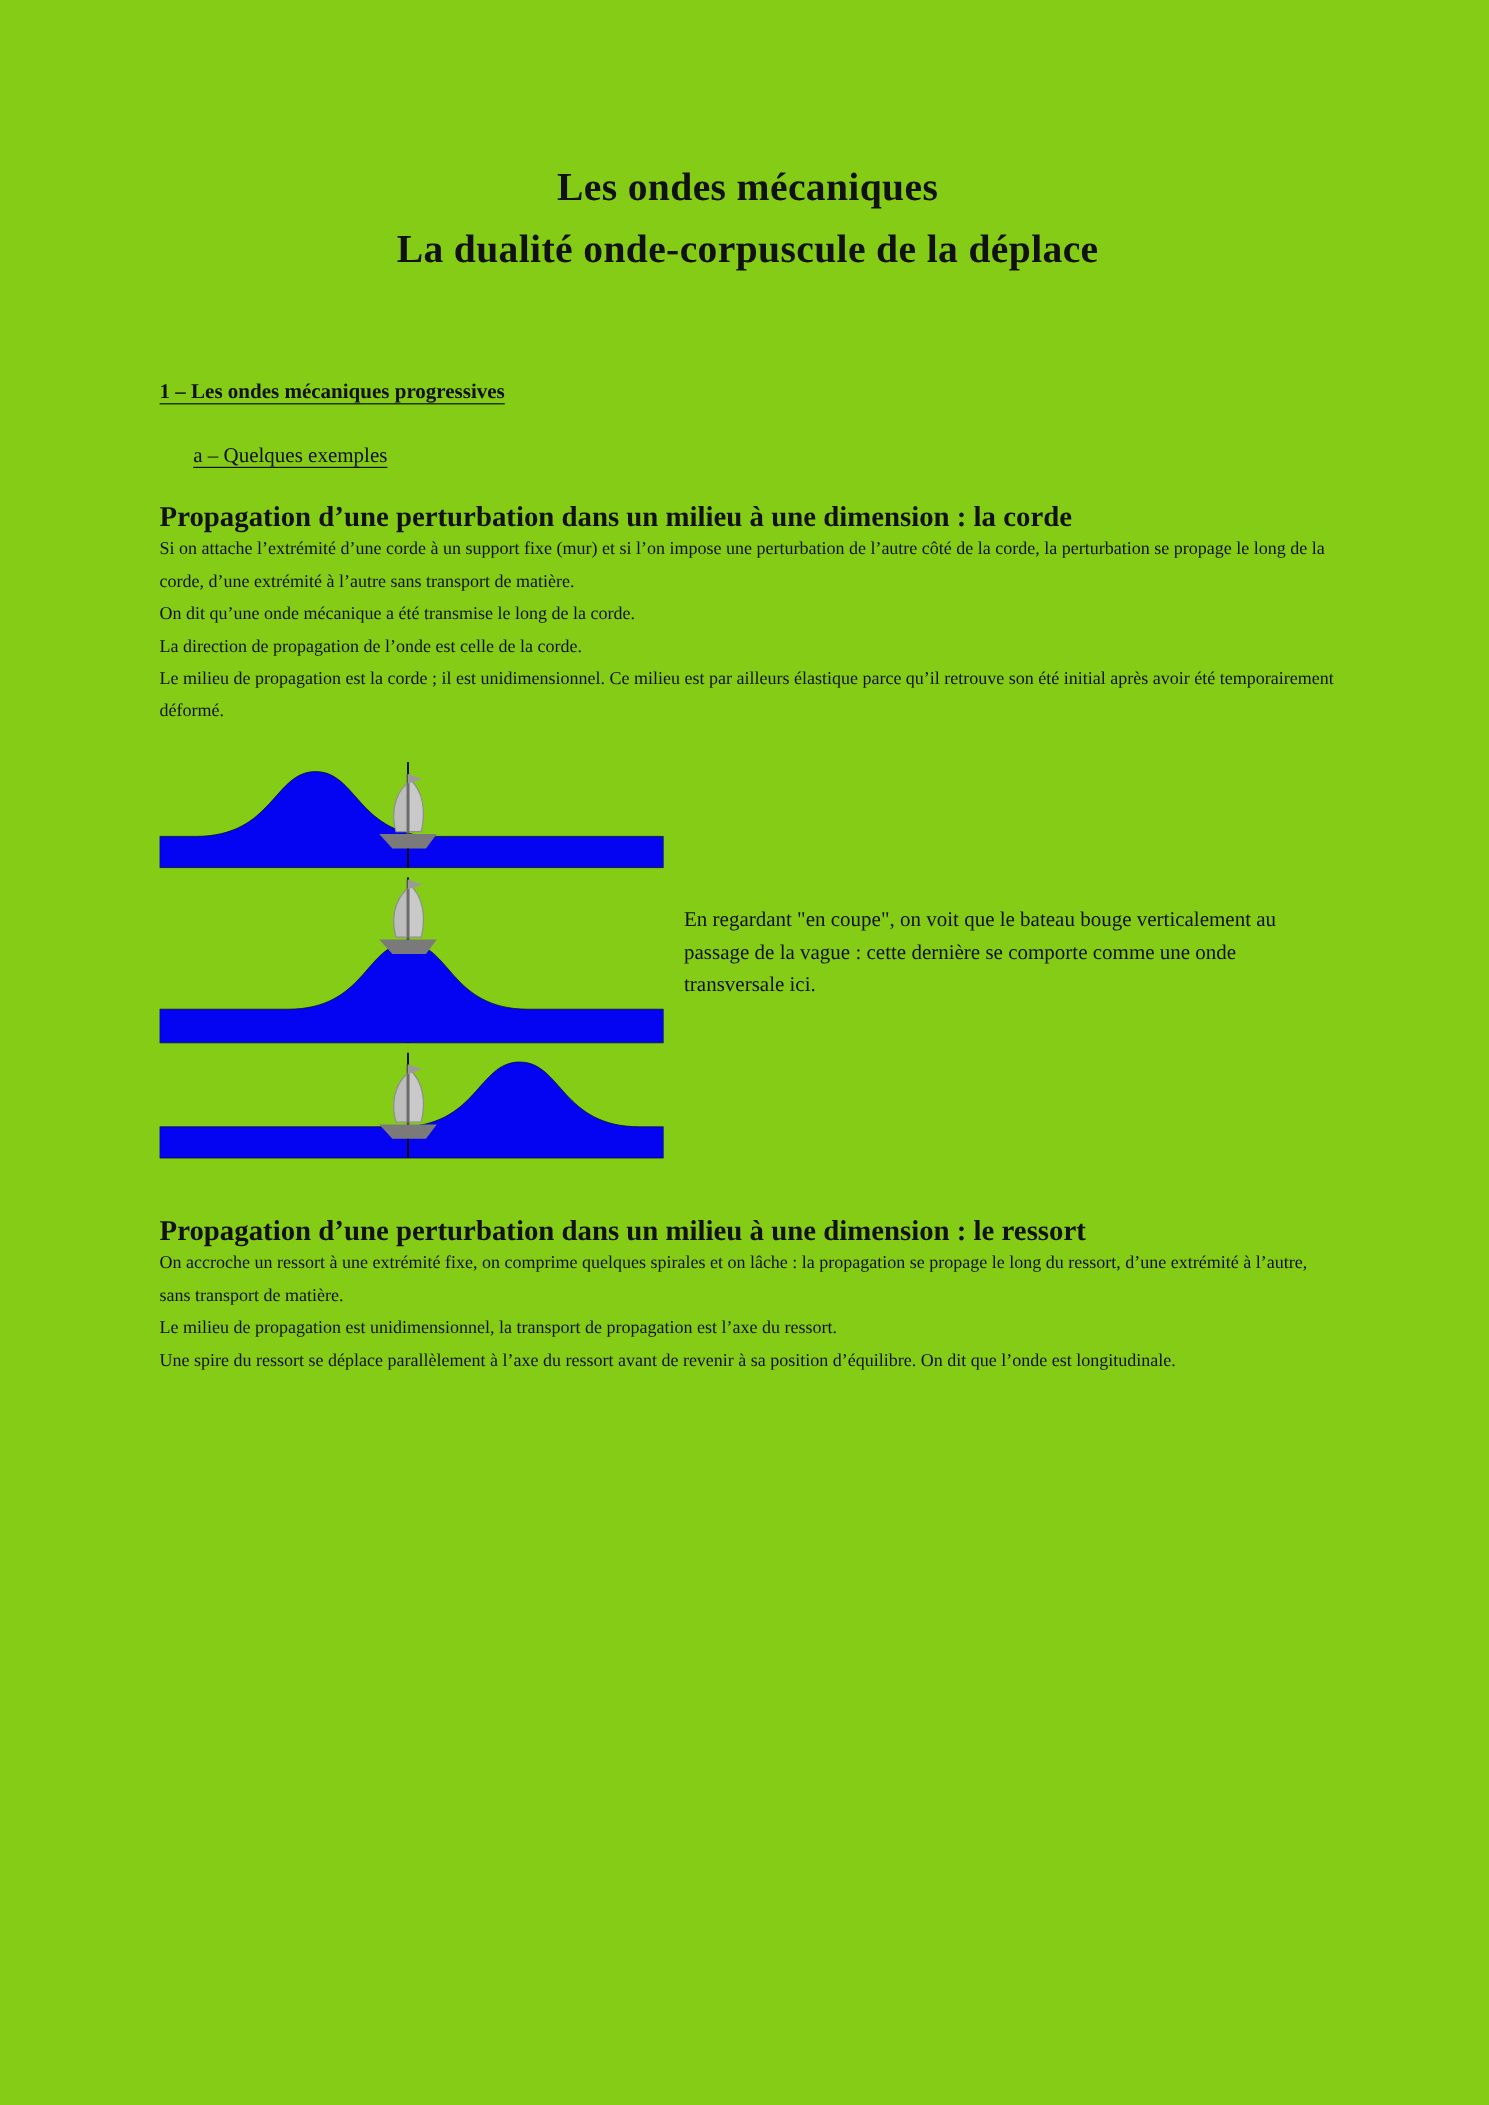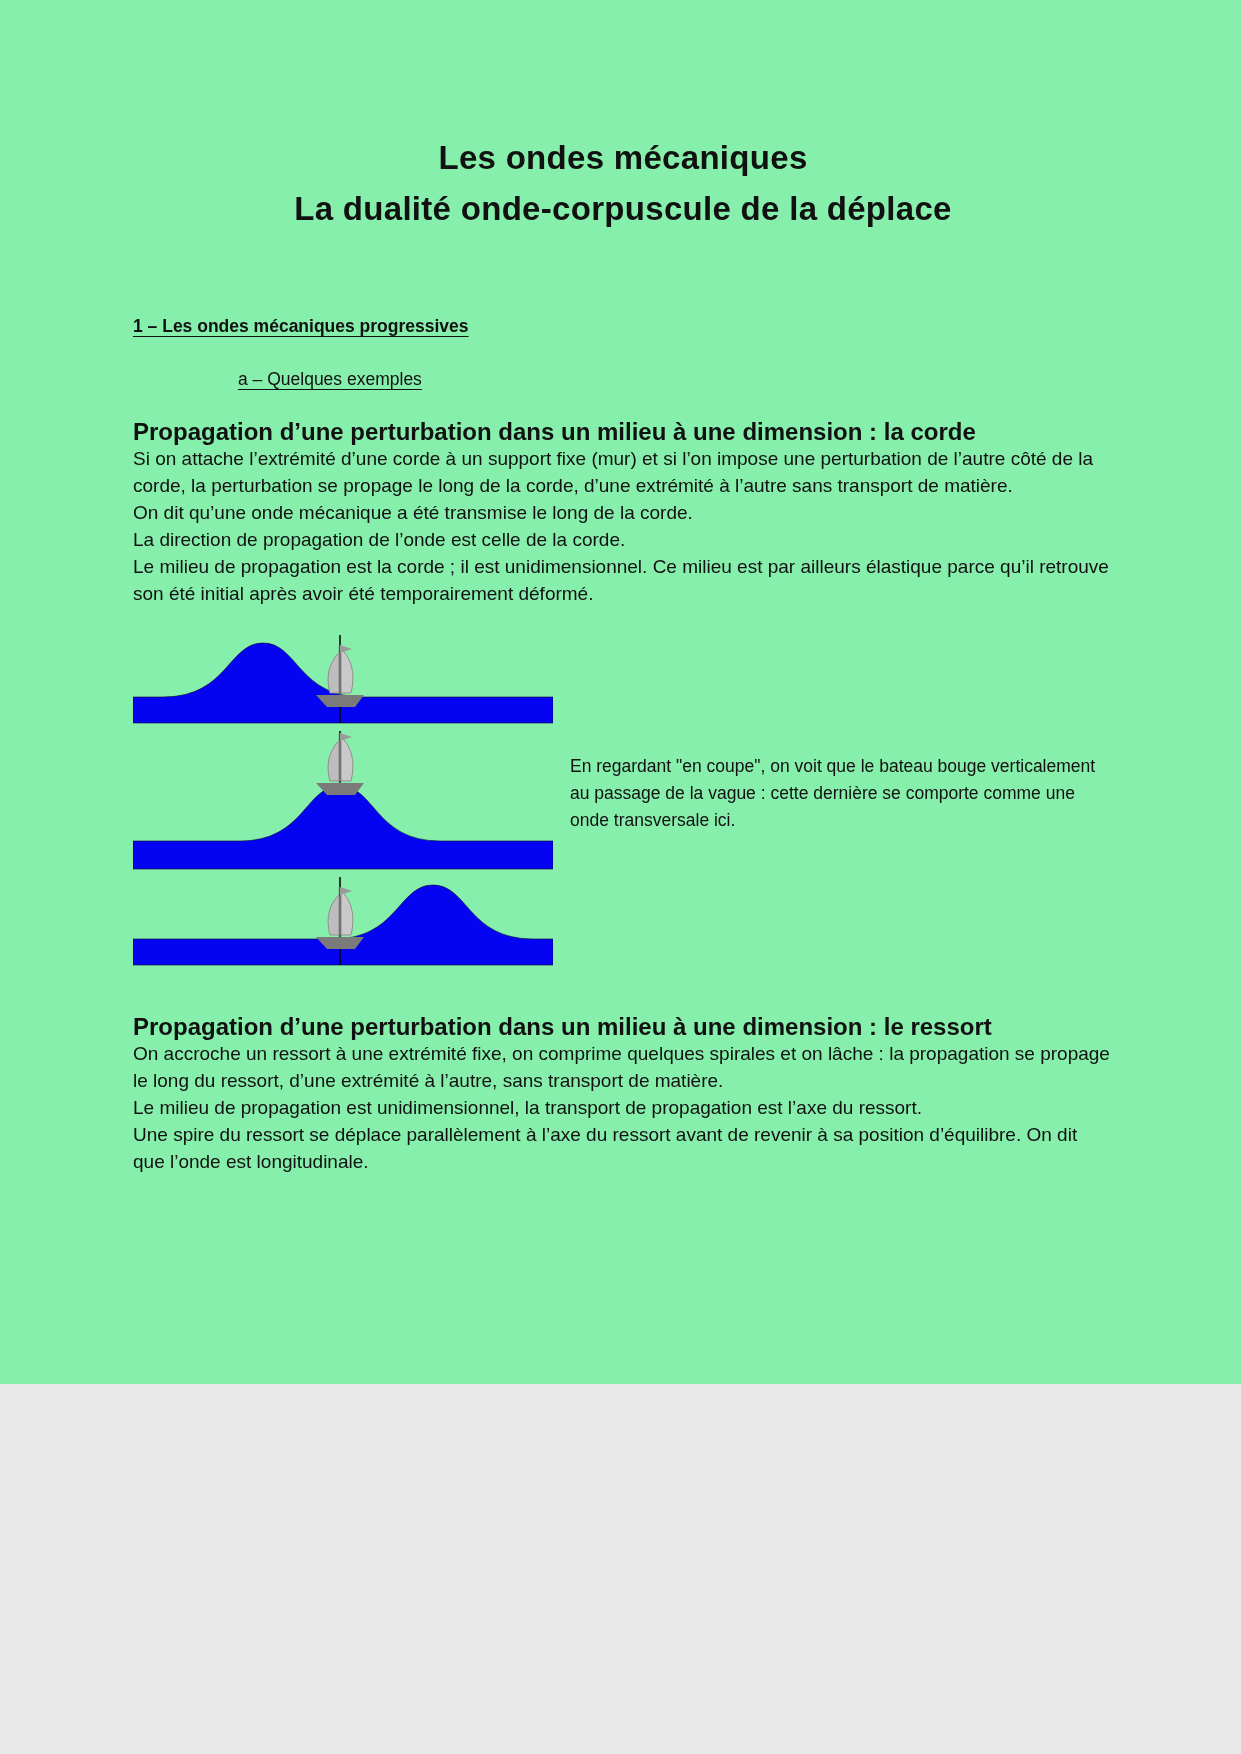--- a/index.html
+++ b/index.html
@@ -1,22 +1,22 @@
 <!DOCTYPE html>
 <html lang="fr"><head>
 <meta charset="utf-8">
 <style>
   html, body { margin: 0; padding: 0; background: #e8e8e8; }
   .page {
     position: relative;
     width: 1241px;
-    height: 1384px;
+    height: 1754px;
     margin: 0 auto;
-    background: #86efac;
-    font-family: Liberation Sans, sans-serif;
+    background: #84cc16;
+    font-family: Liberation Serif, serif;
     color: #111111;
     overflow: hidden;
   }
   .content { padding: 0 128px 0 133px; }
 
   .doc-title {
     padding-top: 132px;
     text-align: center;
     font-size: 33px;
     font-weight: bold;
@@ -27,36 +27,36 @@
   .h-section {
     margin-top: 82px;
     font-size: 17.5px;
     font-weight: bold;
     text-decoration: underline;
     text-underline-offset: 4px;
   }
 
   .h-sub {
     margin-top: 32px;
-    margin-left: 105px;
+    margin-left: 28px;
     font-size: 17.5px;
     text-decoration: underline;
     text-underline-offset: 4px;
   }
 
   .h-bold {
     margin-top: 28px;
     font-size: 24px;
     font-weight: bold;
     line-height: 27px;
   }
   .h-bold.ressort { margin-top: 42px; }
 
   .para {
-    font-size: 19px;
+    font-size: 15px;
     line-height: 27px;
   }
 
   .figure {
     position: relative;
     margin-top: 28px;
     height: 336px;
   }
   .frames {
     display: flex;

